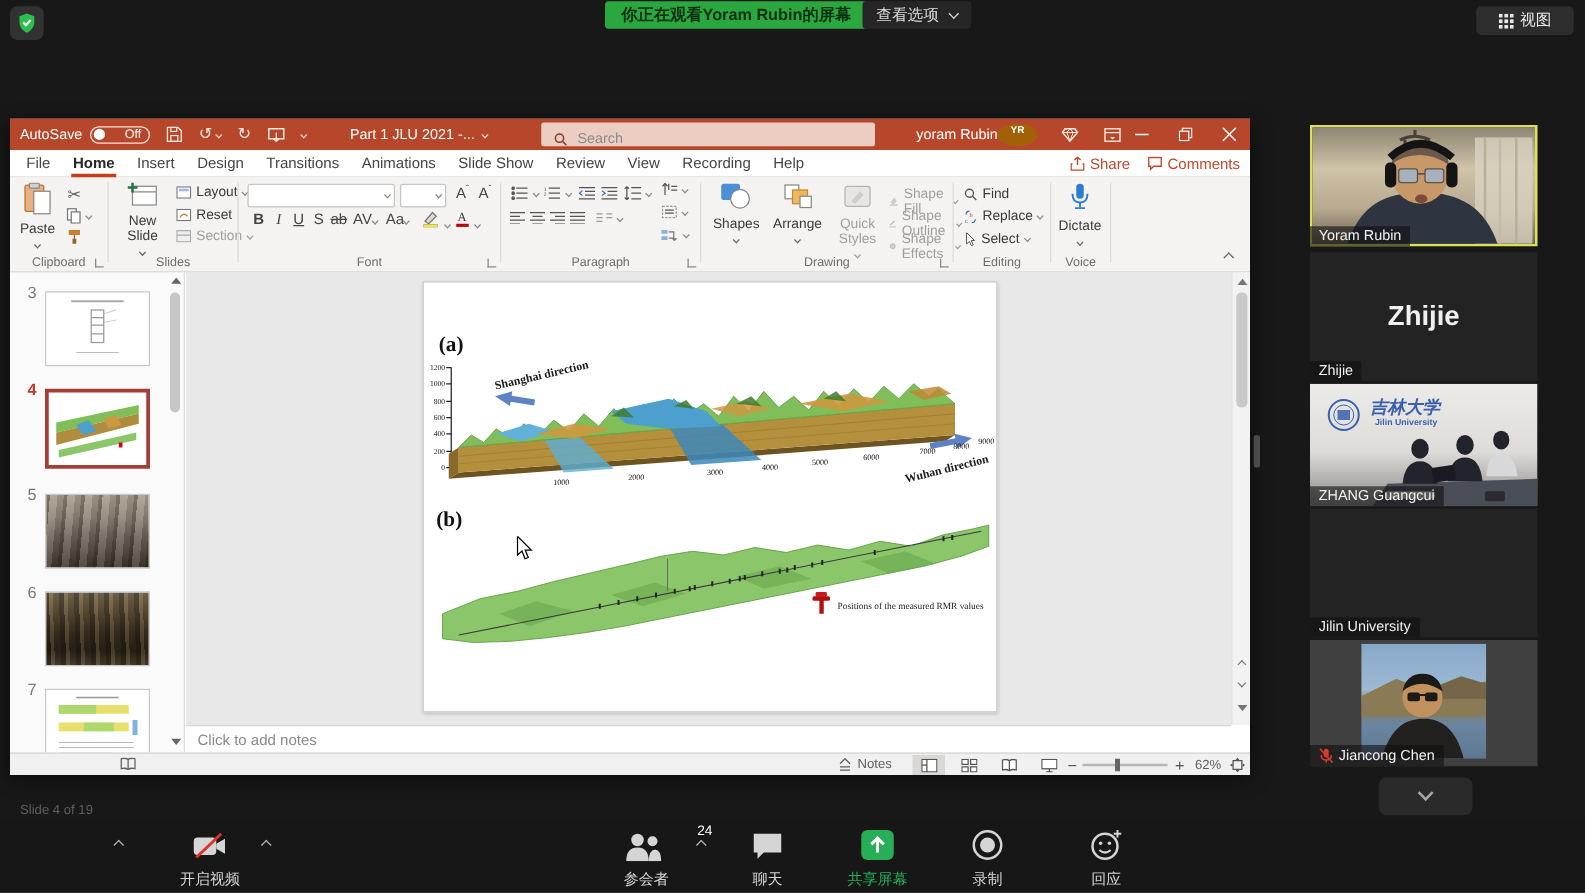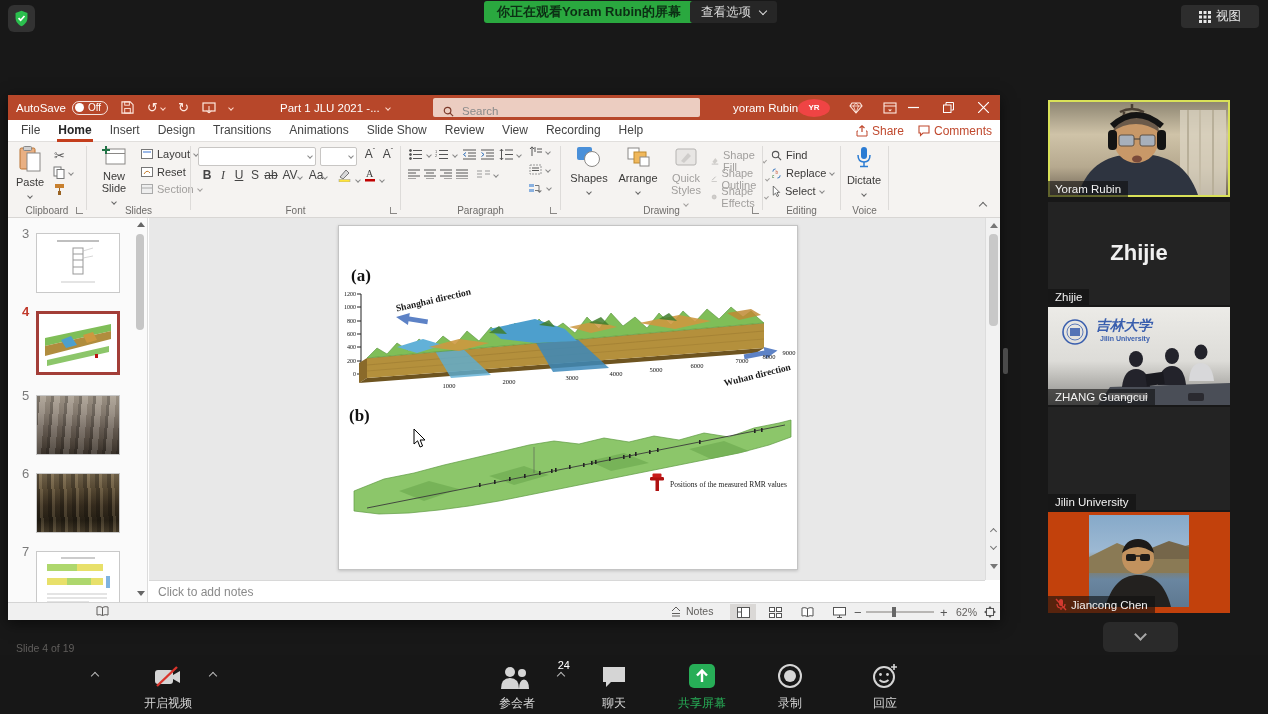--- a/index.html
+++ b/index.html
@@ -21,27 +21,27 @@
              background:#262626; border-radius:3px; color:#dcdcdc; font-size:12.5px; }
   .viewbtn { position:absolute; right:9px; top:5px; height:23px; padding:0 18px; background:#2d2d2d; border-radius:4px;
              color:#e8e8e8; font-size:12.5px; display:flex; align-items:center; gap:5px; }
 
   
   .ppt { position:absolute; left:8px; top:95px; width:992px; height:525px; background:#fff;
          box-shadow:0 3px 14px rgba(0,0,0,.55); font-size:12px; color:#3b3a39; }
   .ppt-title { position:absolute; left:0; top:0; width:100%; height:25px; background:#b7472a; color:#fff;
                display:flex; align-items:center; font-size:11.5px; }
   .autosave-pill { display:inline-flex; align-items:center; border:1px solid rgba(255,255,255,.85); border-radius:8px;
-                   height:14px; padding:0 6px 0 2px; margin-left:6px; gap:4px; font-size:10px; }
+                   height:14px; padding:0 6px 0 2px; margin-left:6px; gap:16px; font-size:10px; }
   .autosave-dot { width:9px; height:9px; border-radius:50%; background:#fff; }
   .tbar-ic { color:#ffe9e0; margin-left:13px; display:inline-flex; align-items:center; }
   .ppt-search { position:absolute; left:425px; top:3px; width:267px; height:19px; background:#eccdc1; border-radius:2px;
                 display:flex; align-items:flex-end; gap:8px; padding-left:10px; color:#8a8a8a; font-size:11.5px; }
-  .avatar { width:32px; height:18px; border-radius:50%; background:#ef4444; color:#fff; font-size:8px; font-weight:bold;
-            display:inline-flex; align-items:center; justify-content:center; }
+  .avatar { width:32px; height:18px; border-radius:50%; background:#a16207; color:#fff; font-size:8px; font-weight:bold;
+            display:inline-flex; justify-content:center; }
   .winctl { width:30px; height:25px; display:inline-flex; align-items:center; justify-content:center; }
 
   .ppt-tabs { position:absolute; left:0; top:25px; width:100%; height:22px; background:#fff; border-bottom:1px solid #e1dfdd;
               display:flex; align-items:center; font-size:12px; color:#444; }
   .ptab { padding:0 9px; height:22px; line-height:21px; position:relative; }
   .ptab.active { font-weight:bold; color:#262626; }
   .ptab.active::after { content:""; position:absolute; left:8px; right:8px; bottom:0; height:3px; background:#c43e1c; }
   .tabs-right { position:absolute; right:8px; top:0; height:22px; display:flex; align-items:center; gap:14px; color:#c0492e; }
 
   .ribbon { position:absolute; left:0; top:47px; width:100%; height:76px; background:#f5f3f1; border-bottom:1px solid #d8d6d4; }
@@ -898,21 +898,21 @@
         <span>ZHANG Guangcui</span>
       </span>
   </div>
 
   <div class="tile" style="top:407px; height:103px;">
     <span class="name">
         <span>Jilin University</span>
       </span>
   </div>
 
-  <div class="tile" style="top:512px; height:101px; background:#c2410c;">
+  <div class="tile" style="top:512px; height:101px; background:#404040;">
     <div style="position:absolute; left:41px; top:3px; width:100px; height:92px; overflow:hidden;">
       <div style="position:absolute; inset:0; background:linear-gradient(180deg,#86a9c9 0%,#9db9d3 40%,#8a7a55 55%,#6a86a0 70%,#5e7891 100%);"></div>
       <svg width="100" height="92" viewBox="0 0 100 92" style="position:absolute; left:0; top:0;">
         <polygon points="0,42 28,28 58,40 100,30 100,58 0,58" fill="#8a7a55"></polygon>
         <polygon points="60,34 80,26 100,32 100,44 62,44" fill="#75664a"></polygon>
         <path d="M16,92 C24,66 36,60 50,60 C64,60 76,68 82,92 Z" fill="#23211f"></path>
         <circle cx="49" cy="43" r="16" fill="#c2925e"></circle>
         <path d="M33,38 Q36,24 49,24 Q62,24 65,38 Q56,32 49,32 Q40,32 33,38" fill="#1c1a18"></path>
         <rect x="37" y="39" width="10" height="7" rx="2" fill="#1c1a18"></rect>
         <rect x="51" y="39" width="10" height="7" rx="2" fill="#1c1a18"></rect>

